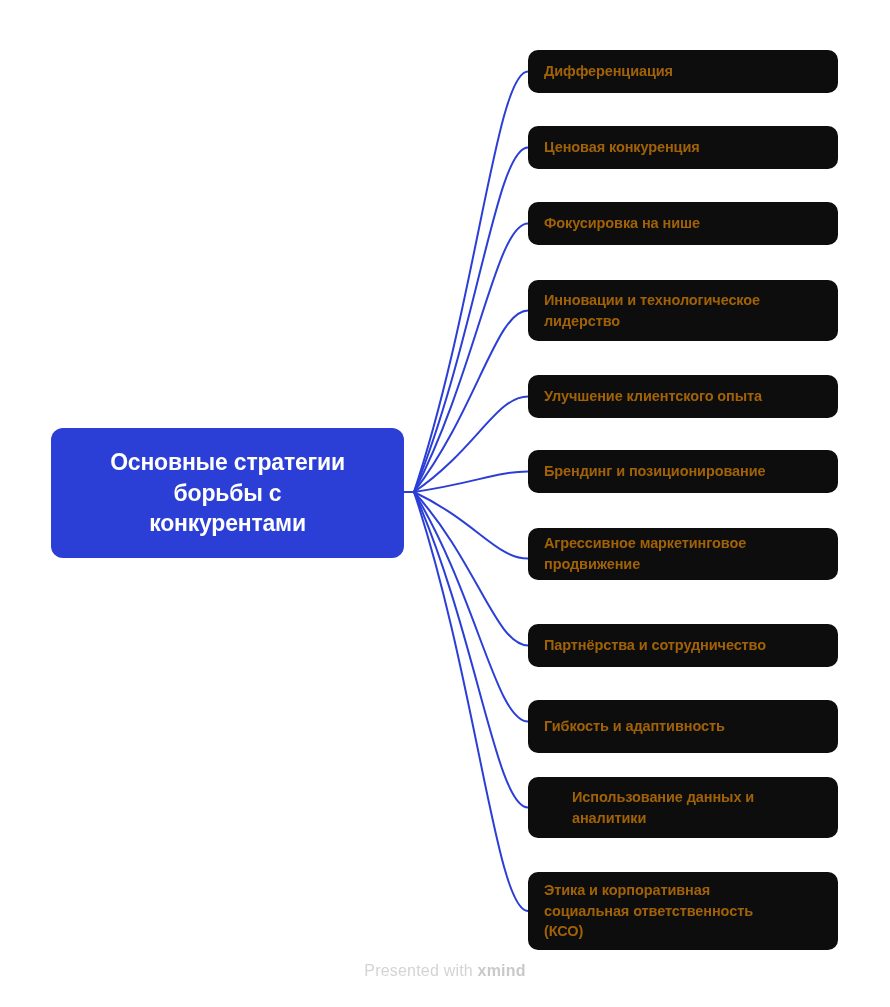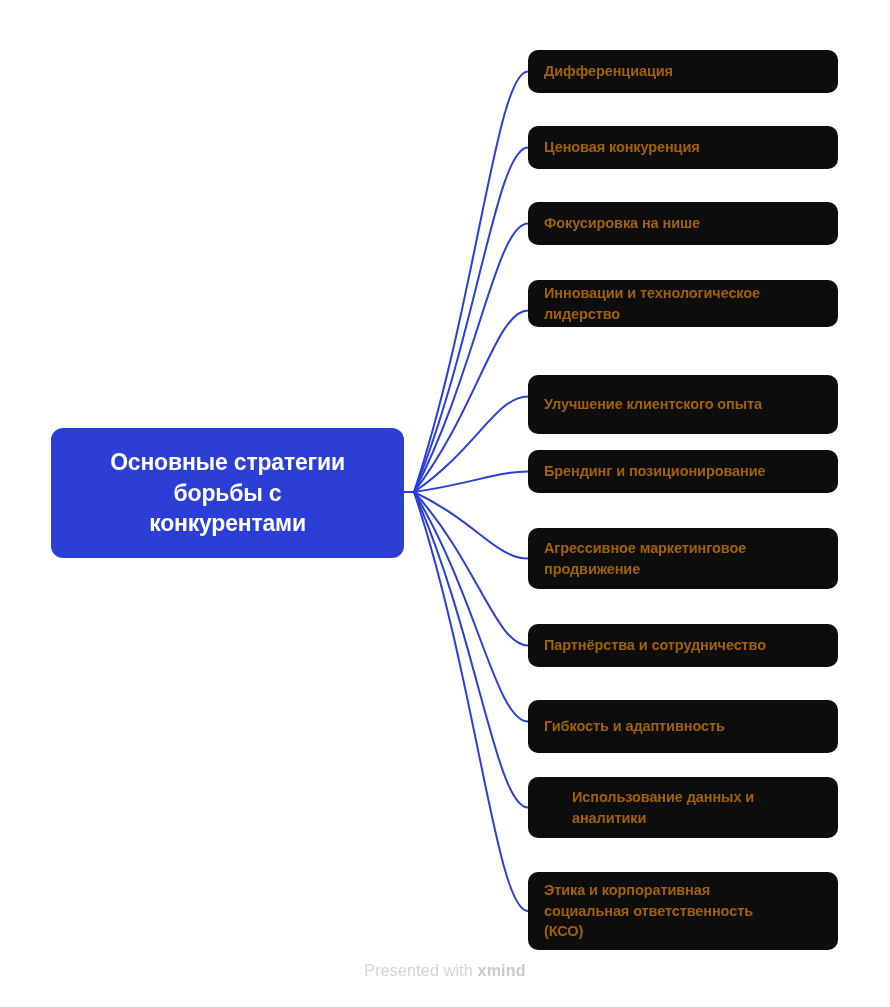--- a/index.html
+++ b/index.html
@@ -122,31 +122,31 @@
   <div id="topic-nodes">
       <div class="topic-node" style="top: 50px; height: 43px;">
         <div class="topic-node-label">Дифференциация</div>
       </div>
       <div class="topic-node" style="top: 126px; height: 43px;">
         <div class="topic-node-label">Ценовая конкуренция</div>
       </div>
       <div class="topic-node" style="top: 202px; height: 43px;">
         <div class="topic-node-label">Фокусировка на нише</div>
       </div>
-      <div class="topic-node" style="top: 280px; height: 47px;">
+      <div class="topic-node" style="top: 280px; height: 61px;">
         <div class="topic-node-label">Инновации и технологическое
 лидерство</div>
       </div>
-      <div class="topic-node" style="top: 375px; height: 59px;">
+      <div class="topic-node" style="top: 375px; height: 43px;">
         <div class="topic-node-label">Улучшение клиентского опыта</div>
       </div>
       <div class="topic-node" style="top: 450px; height: 43px;">
         <div class="topic-node-label">Брендинг и позиционирование</div>
       </div>
-      <div class="topic-node" style="top: 528px; height: 61px;">
+      <div class="topic-node" style="top: 528px; height: 52px;">
         <div class="topic-node-label">Агрессивное маркетинговое
 продвижение</div>
       </div>
       <div class="topic-node" style="top: 624px; height: 43px;">
         <div class="topic-node-label">Партнёрства и сотрудничество</div>
       </div>
       <div class="topic-node" style="top: 700px; height: 53px;">
         <div class="topic-node-label">Гибкость и адаптивность</div>
       </div>
       <div class="topic-node" style="top: 777px; height: 61px; padding-left: 44px;">

